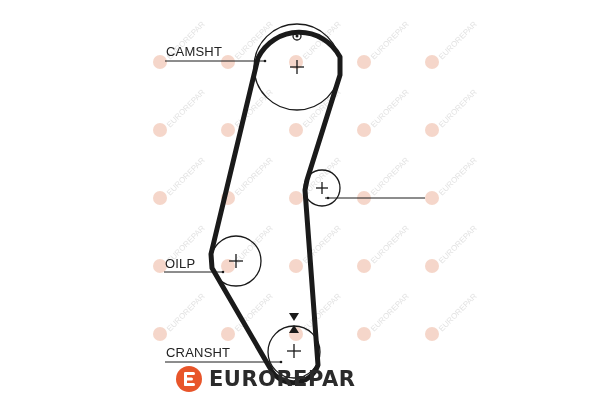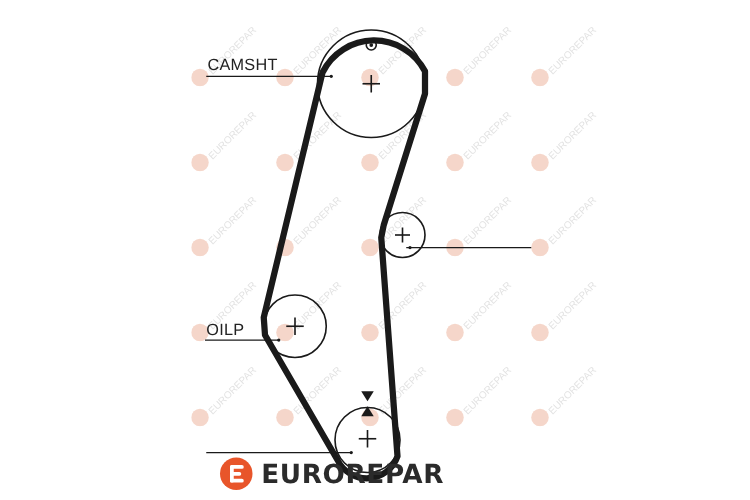--- a/index.html
+++ b/index.html
@@ -114,20 +114,21 @@
     <g fill="#1a1a1a">
       <circle cx="265" cy="61" r="1.3"></circle>
       <circle cx="328" cy="198" r="1.3"></circle>
       <circle cx="223" cy="272" r="1.3"></circle>
       <circle cx="281" cy="362" r="1.3"></circle>
     </g>
   </svg>
 
   <div class="lbl" style="left:166px;top:44px;">CAMSHT</div>
   <div class="lbl" style="left:165px;top:256px;">OILP</div>
+  <div class="lbl" style="left:166px;top:345px;">CRANSHT</div>
 
   <div class="brand">
     <div class="brand-logo">
       <svg width="26" height="26" style="position:absolute;left:0;top:0;">
         <g fill="#ffffff">
           <rect x="8" y="6" width="11" height="3" rx="1.5"></rect>
           <rect x="8" y="11.5" width="9" height="3" rx="1.5"></rect>
           <rect x="8" y="17" width="11" height="3" rx="1.5"></rect>
           <rect x="8" y="6" width="3" height="14" rx="1.5"></rect>
         </g>

